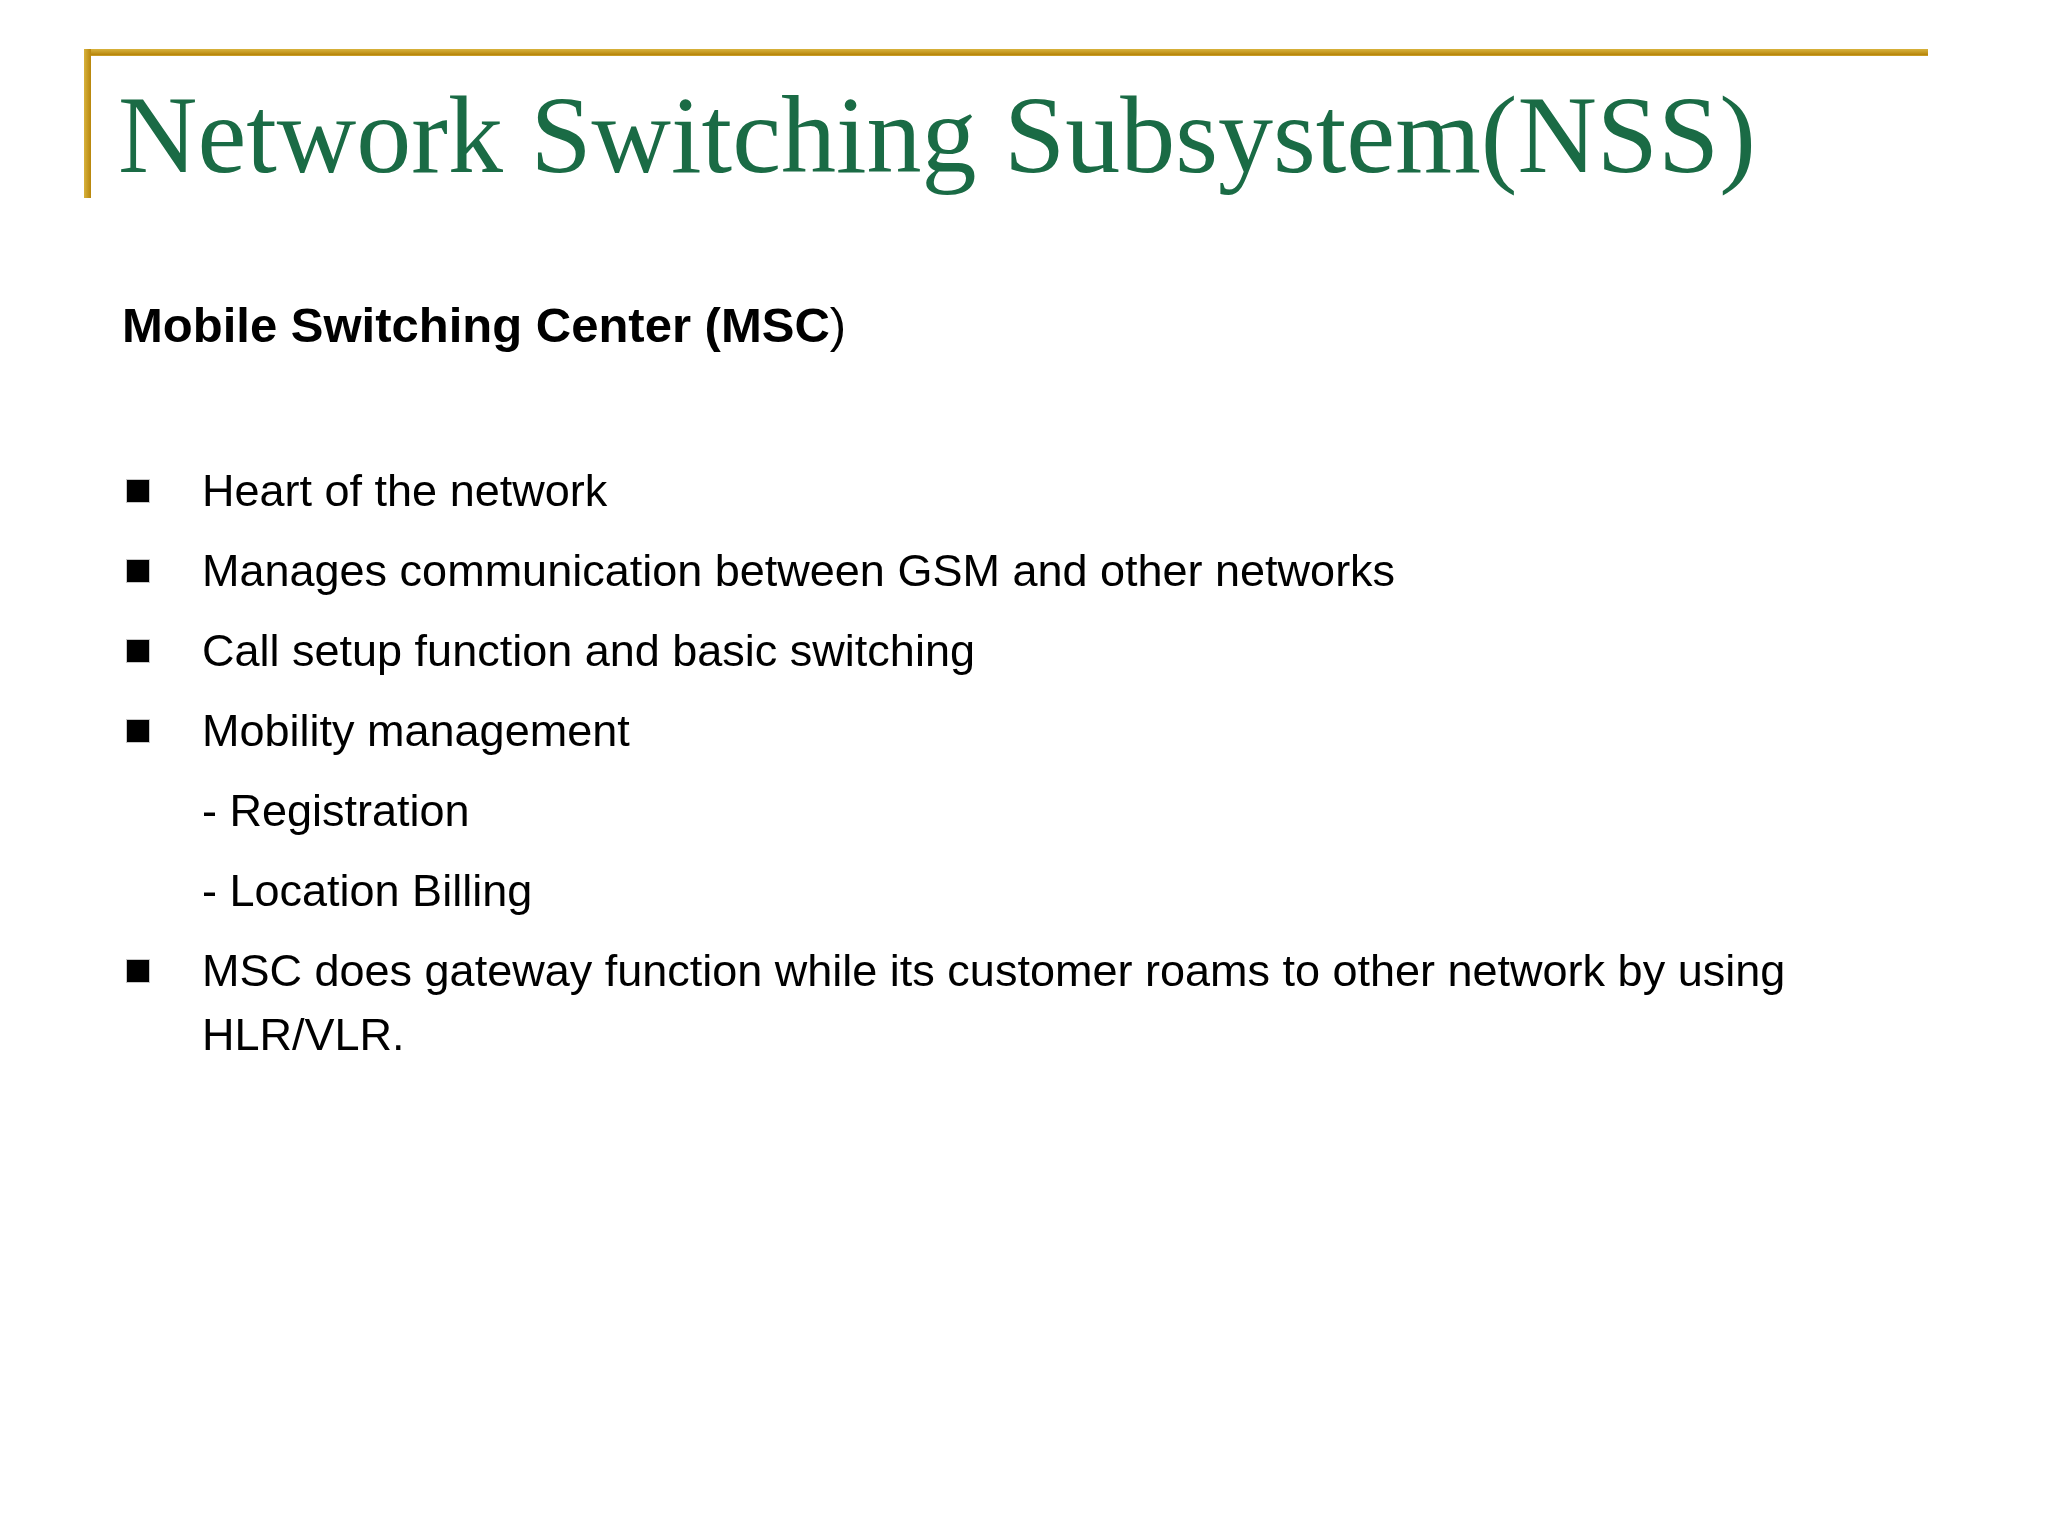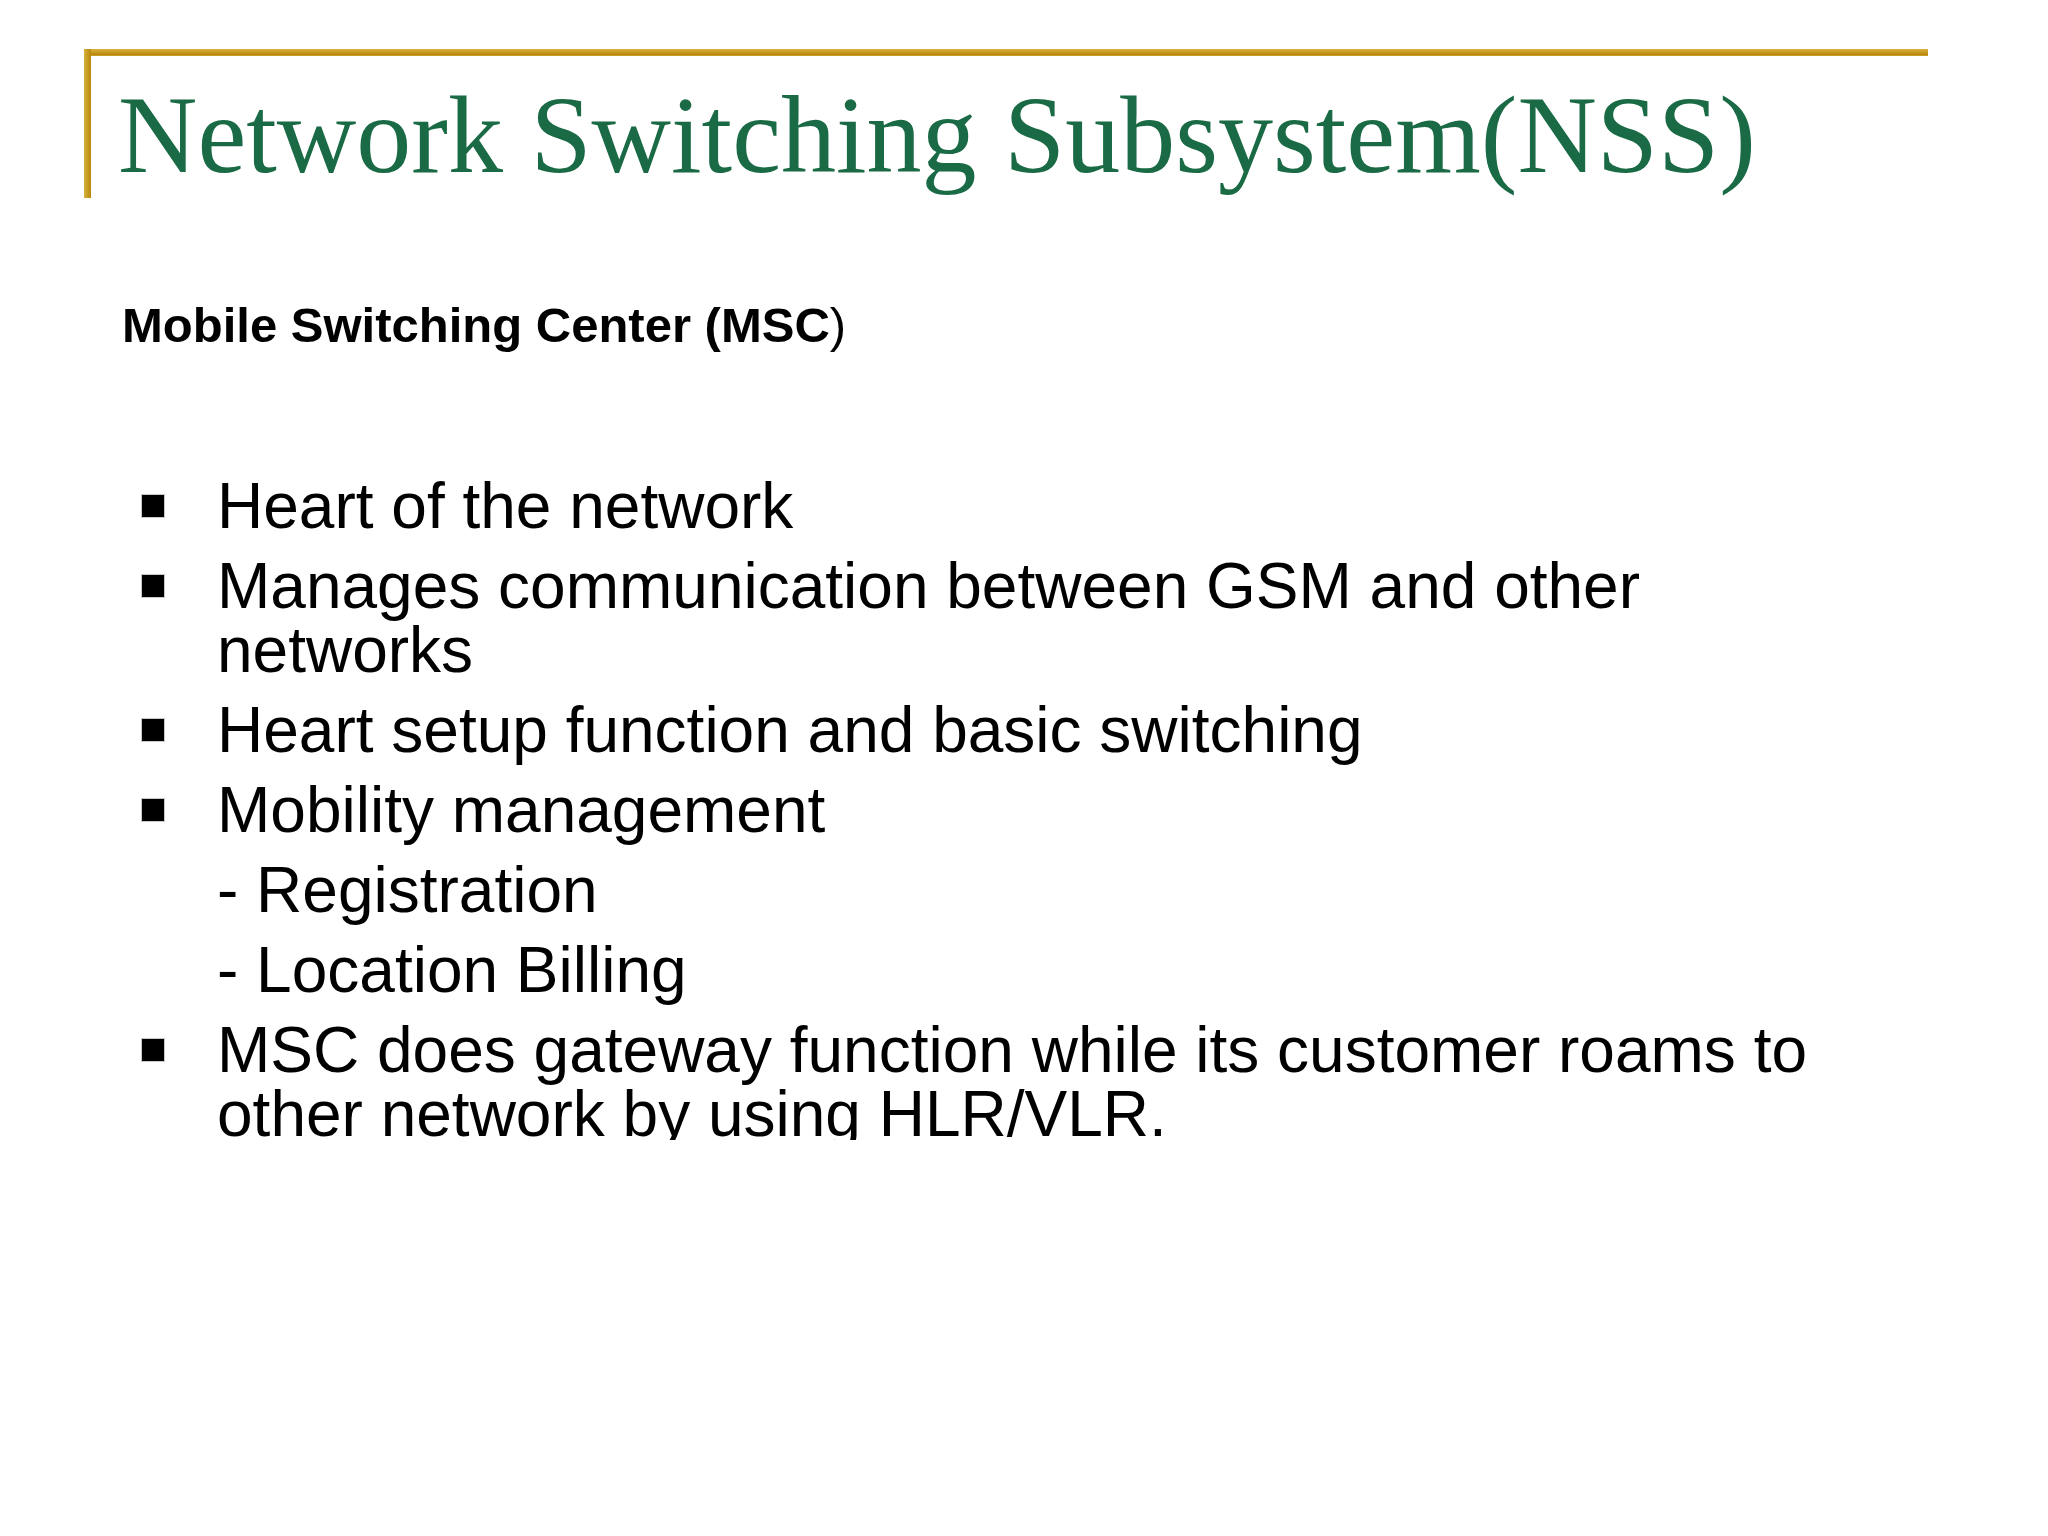--- a/index.html
+++ b/index.html
@@ -55,23 +55,23 @@
     font-weight: 700;
     color: var(--ink, #000000);
     white-space: nowrap;
   }
   .subtitle .reg { font-weight: 400; }
 
   ul.list {
     position: absolute;
     left: 125px; top: 458px;
     width: 1745px;
-    margin: 16px; padding: 0;
+    margin: 1px; padding: 0;
     list-style: none;
-    font-size: 64px;
+    font-size: 45px;
     line-height: 64px;
     color: var(--ink, #000000);
   }
   ul.list li {
     position: relative;
     margin: 0 0 16px 0;
     padding-left: 76px;
   }
   ul.list li .square {
     position: absolute;
@@ -88,21 +88,21 @@
   <div class="frame-top"></div>
   <div class="frame-left"></div>
 
   <h1 class="title">Network Switching Subsystem(NSS)</h1>
 
   <h2 class="subtitle"><span>Mobile Switching Center (MSC</span><span class="reg">)</span></h2>
 
   <ul class="list" id="bullet-list">
       <li class="bullet"><span class="square"></span><span>Heart of the network</span></li>
       <li class="bullet"><span class="square"></span><span>Manages communication between GSM and other networks</span></li>
-      <li class="bullet"><span class="square"></span><span>Heart setup function and basic switching</span></li>
+      <li class="bullet"><span class="square"></span><span>Call setup function and basic switching</span></li>
       <li class="bullet"><span class="square"></span></li>
       <li class="bullet"><span class="square"></span><span>Mobility management</span></li>
       <li class="sub"><span>- Registration</span></li>
       <li class="sub"><span>- Location Billing</span></li>
       <li class="bullet"><span class="square"></span><span>MSC does gateway function while its customer roams to other network by using HLR/VLR.</span></li>
     </ul>
 
   <div class="frame-bottom"></div>
 </div>
 

